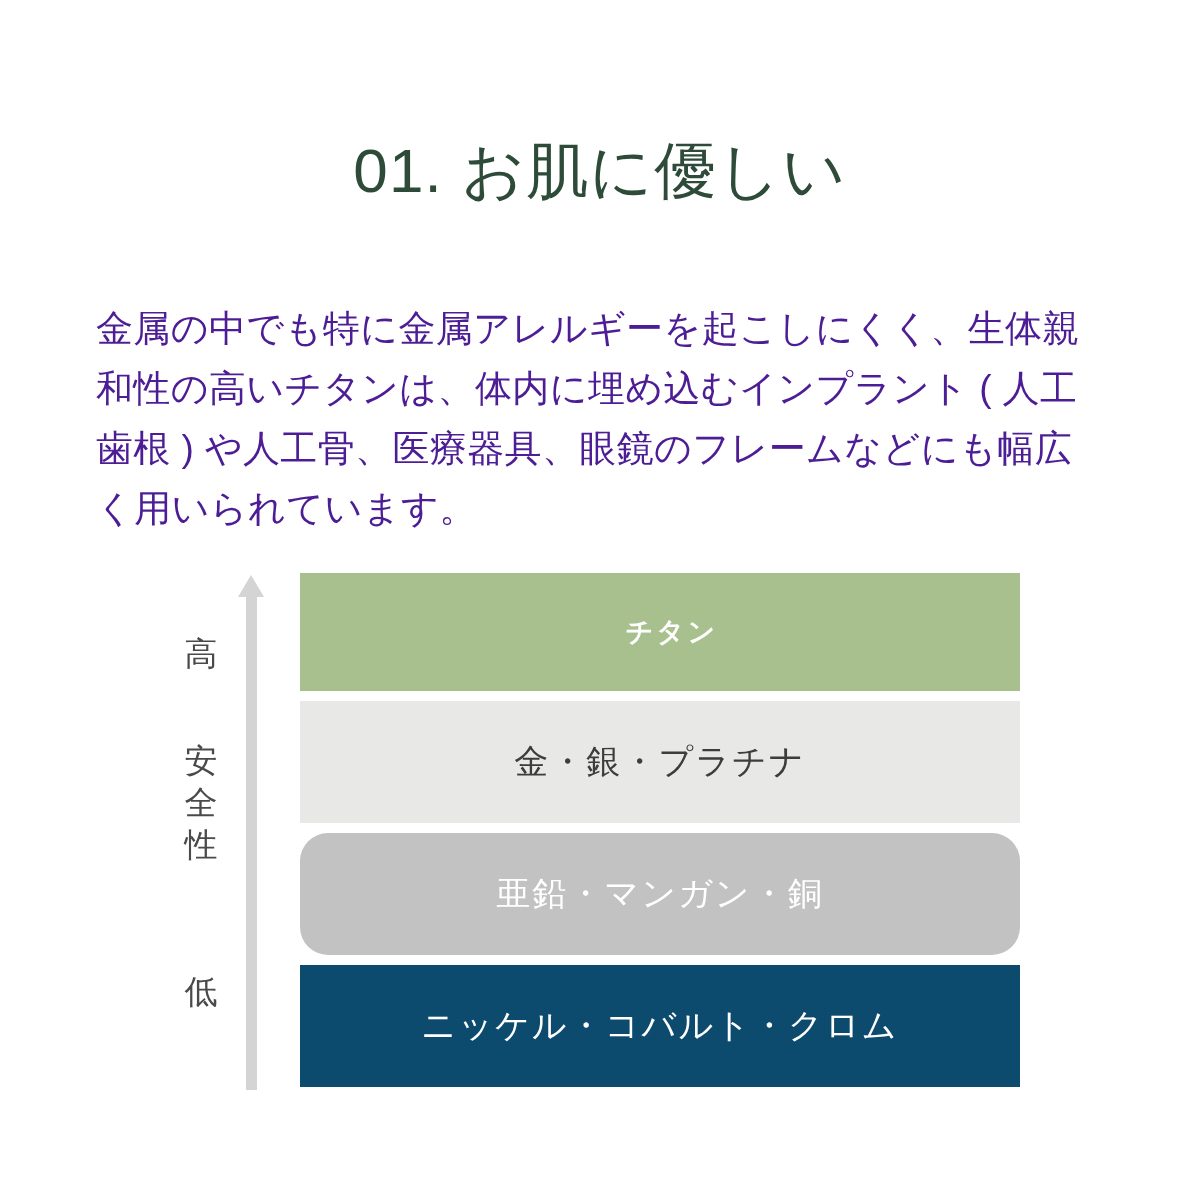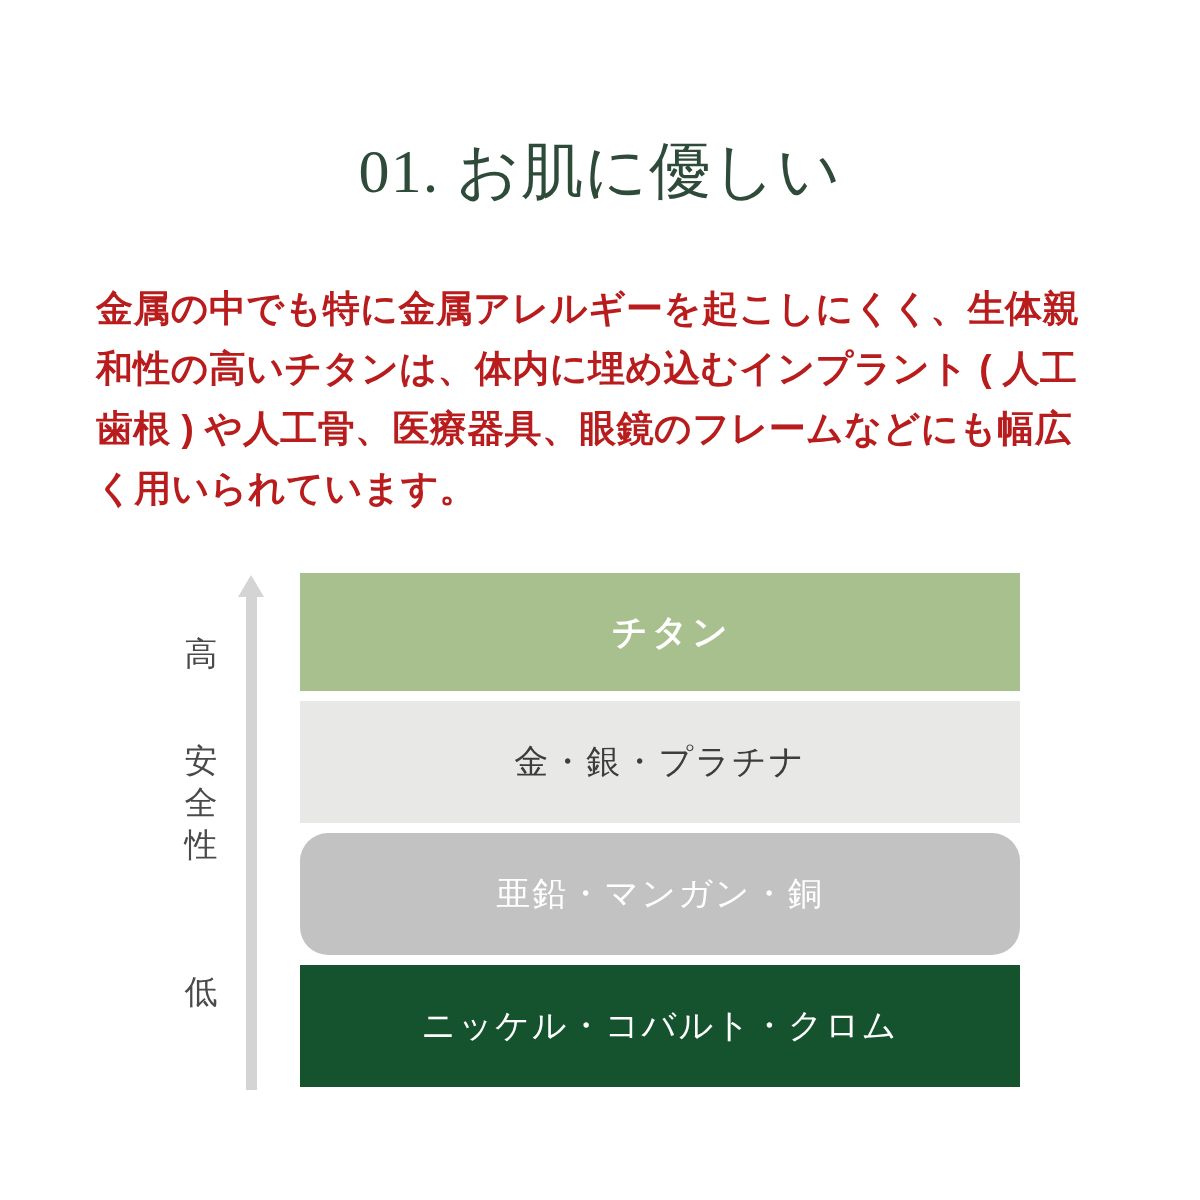--- a/index.html
+++ b/index.html
@@ -20,41 +20,41 @@
     box-sizing: border-box;
   }
 
   
   .title {
     position: absolute;
     left: 0;
     top: 92px;
     width: 1200px;
     text-align: center;
-    font-family: Liberation Serif, serif;
+    font-family: Liberation Sans, sans-serif;
     font-size: 62px;
     line-height: 1.2;
     letter-spacing: 0.02em;
     color: #2e4b39;
     font-weight: 400;
     white-space: nowrap;
   }
 
   
   .body-text {
     position: absolute;
     left: 96px;
-    top: 242px;
+    top: 262px;
     width: 1010px;
     font-family: "Liberation Sans", "DejaVu Sans", sans-serif;
     font-size: 37px;
     line-height: 1.62;
-    color: #b91c1c;
+    color: #4c1d95;
     letter-spacing: 0.01em;
-    font-weight: 700;
+    font-weight: 400;
   }
 
   
   .chart {
     position: absolute;
     left: 0;
     top: 565px;
     width: 1200px;
     height: 525px;
   }
@@ -131,21 +131,21 @@
     justify-content: center;
     margin-bottom: 10px;
     font-size: 34px;
     letter-spacing: 0.06em;
   }
   .bar:last-child { margin-bottom: 0; }
   .bar-titanium {
     height: 118px;
     font-weight: bold;
     letter-spacing: 0.12em;
-    font-size: 35px;
+    font-size: 27px;
     padding-left: 24px;
   }
   .bar-2 { height: 122px; }
   .bar-3 { height: 122px; border-radius: 28px; }
   .bar-4 { height: 122px; }
 </style>
 </head>
 <body>
 
 <div class="page">
@@ -174,19 +174,19 @@
     <div class="bars">
       <div class="bar bar-titanium" style="background: rgb(168, 192, 142); color: rgb(255, 255, 255);">
         <span>チタン</span>
       </div>
       <div class="bar bar-2" style="background: rgb(232, 232, 230); color: rgb(61, 61, 61); align-items: center;">
         <span>金・銀・プラチナ</span>
       </div>
       <div class="bar bar-3" style="background: rgb(194, 194, 194); color: rgb(255, 255, 255);">
         <span>亜鉛・マンガン・銅</span>
       </div>
-      <div class="bar bar-4" style="background: #14532d; color: rgb(255, 255, 255);">
+      <div class="bar bar-4" style="background: #0c4a6e; color: rgb(255, 255, 255);">
         <span>ニッケル・コバルト・クロム</span>
       </div>
     </div>
 
   </div>
 </div>
 
 </body></html>

